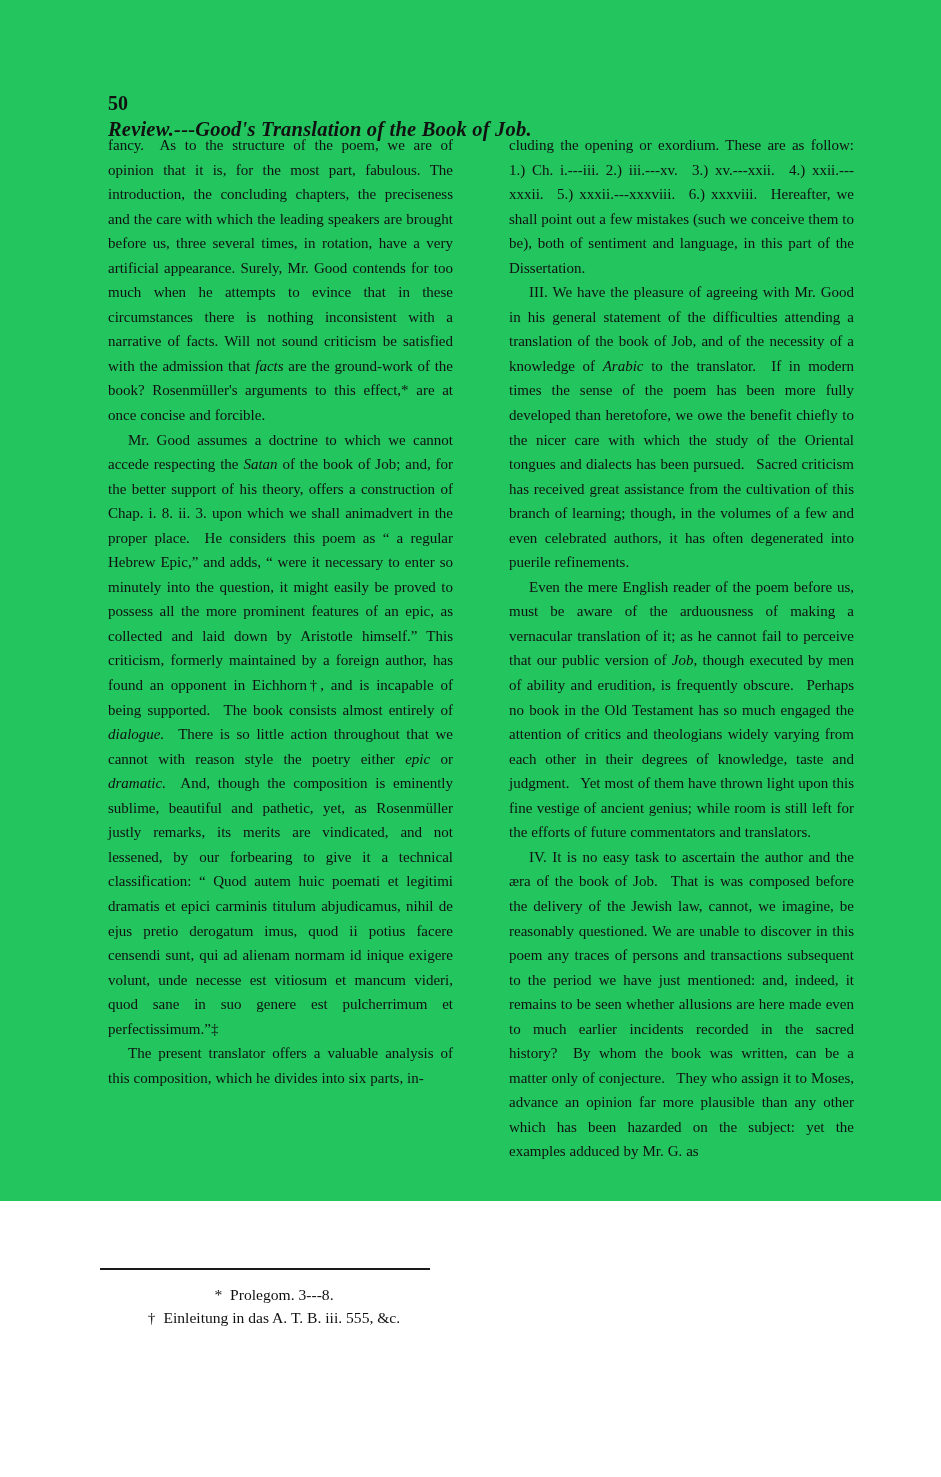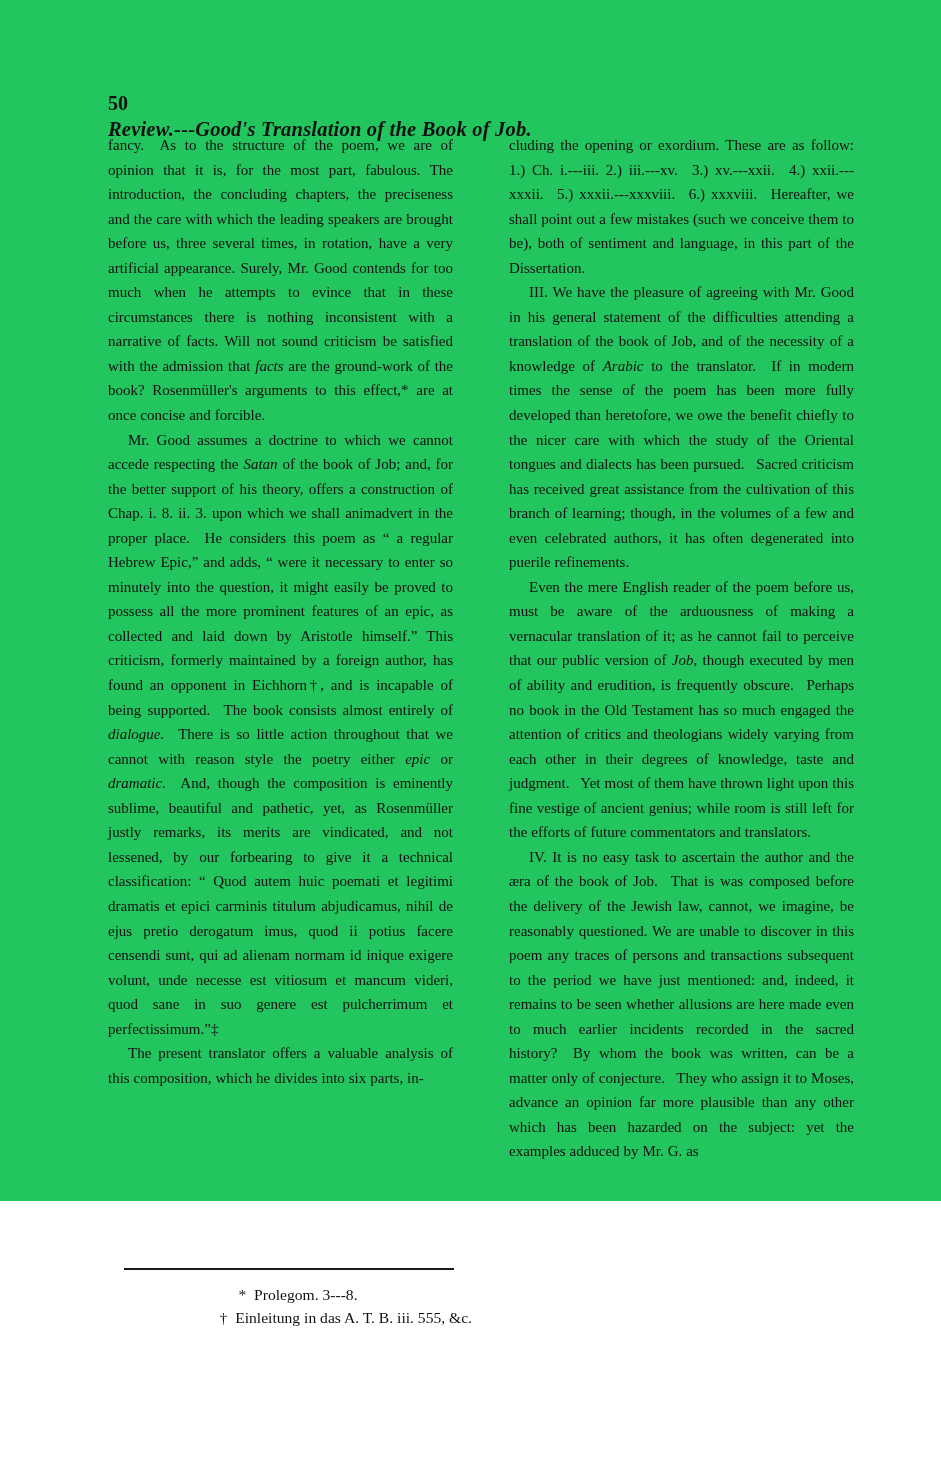--- a/index.html
+++ b/index.html
@@ -80,35 +80,35 @@
     word-spacing: 0.2px;
   }
   .col p.indent { text-indent: 20px; }
   .col p.run-on { text-indent: 0; }
 
   i, .it { font-style: italic; }
 
   
   .footnotes {
     position: absolute;
-    left: 124px;
+    left: 100px;
     top: 1268px;
     width: 348px;
   }
   .fn-rule {
     width: 330px;
     height: 0;
     border-top: 2px solid #1a1a1a;
     margin: 0 0 14px 0;
   }
   .footnotes p {
     margin: 0 0 1px 0;
     font-size: 15.6px;
     line-height: 22px;
-    text-align: right;
+    text-align: center;
   }
   .fn-center { text-align: center !important; }
   .fn-hang { text-indent: 0; }
   .fn-mark { font-size: 15.6px; }
 
   
   .page, .page * { text-rendering: optimizeLegibility; }
 </style>
 </head>
 <body>

